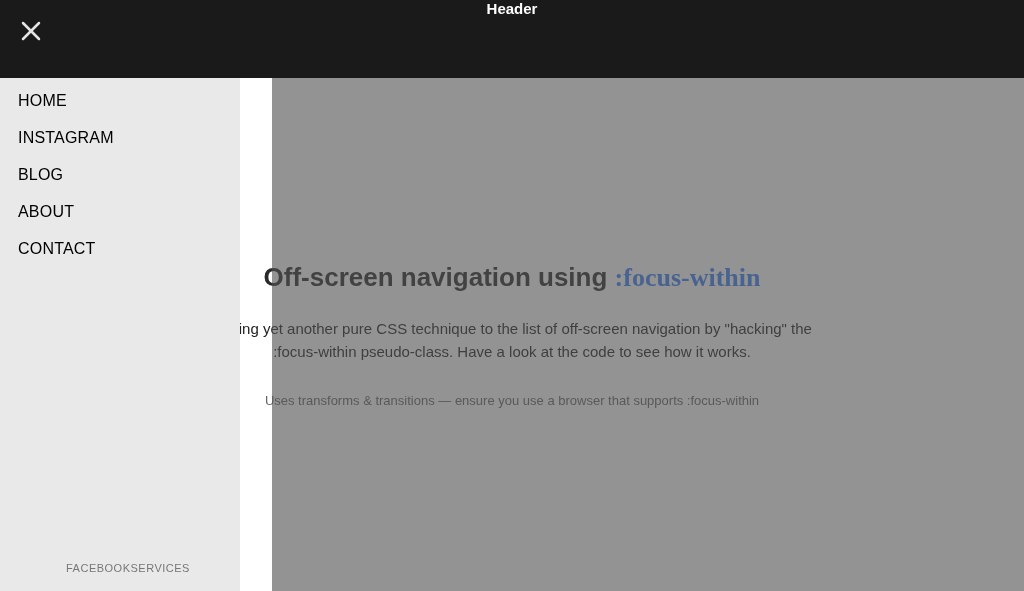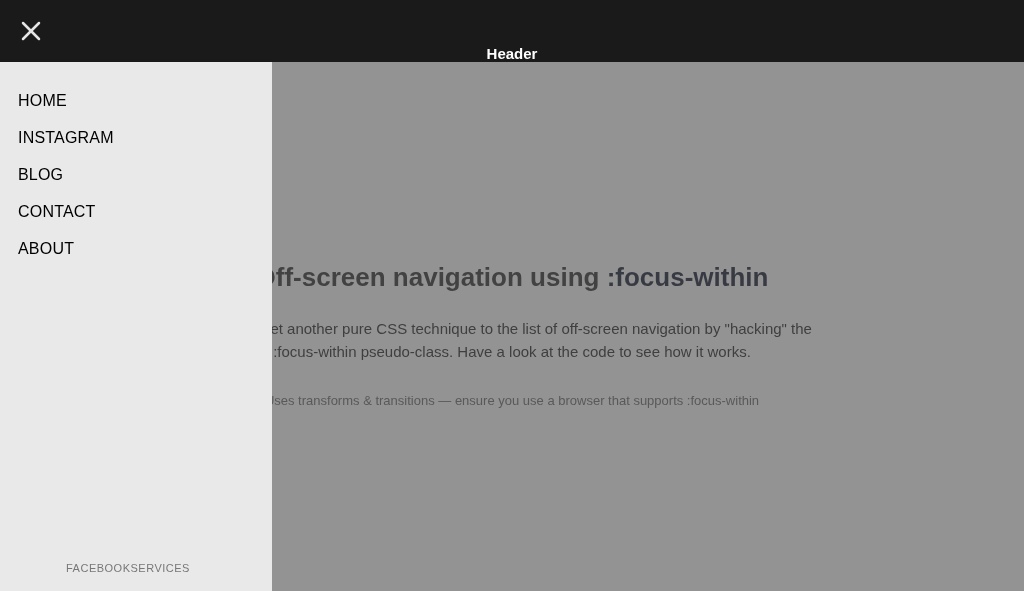--- a/index.html
+++ b/index.html
@@ -15,24 +15,24 @@
       overflow: hidden;
       position: relative;
       background: #fff;
     }
 
     .header-bar {
       position: absolute;
       top: 0;
       left: 0;
       right: 0;
-      height: 62px;
+      height: 78px;
       background: #1a1a1a;
       display: flex;
-      align-items: flex-end;
+      align-items: flex-start;
       z-index: 100;
     }
 
     .close-btn {
       width: 62px;
       height: 62px;
       display: flex;
       align-items: center;
       justify-content: center;
       cursor: pointer;
@@ -54,21 +54,21 @@
       color: #fff;
       font-size: 15px;
       font-weight: 700;
       pointer-events: none;
     }
 
     .sidebar {
       position: absolute;
       top: 62px;
       left: 0;
-      width: 272px;
+      width: 240px;
       bottom: 0;
       background: #e9e9e9;
       display: flex;
       flex-direction: column;
       z-index: 50;
     }
 
     .nav-list {
       padding-top: 20px;
       flex: 1;
@@ -122,21 +122,22 @@
 
     .content-heading {
       font-size: 26px;
       font-weight: 700;
       color: #2a2a2a;
       text-align: center;
       margin-bottom: 24px;
     }
 
     .content-heading .accent {
-      color: #0f172a;
+      color: #3b82f6;
+      font-family: Liberation Serif, serif;
     }
 
     .content-body {
       max-width: 620px;
       text-align: center;
       font-size: 15px;
       line-height: 23px;
       color: #222;
       margin-bottom: 30px;
     }
@@ -165,24 +166,24 @@
     <div class="nav-item">
       <span>HOME</span>
     </div>
     <div class="nav-item">
       <span>INSTAGRAM</span>
     </div>
     <div class="nav-item">
       <span>BLOG</span>
     </div>
     <div class="nav-item">
+      <span>ABOUT</span>
+    </div>
+    <div class="nav-item">
       <span>CONTACT</span>
-    </div>
-    <div class="nav-item">
-      <span>ABOUT</span>
     </div>
   </nav>
   <div class="social-bar">
     <span class="social-link">
       <span>FACEBOOK</span>
     </span>
     <span class="social-link">
       <span>SERVICES</span>
     </span>
   </div>

